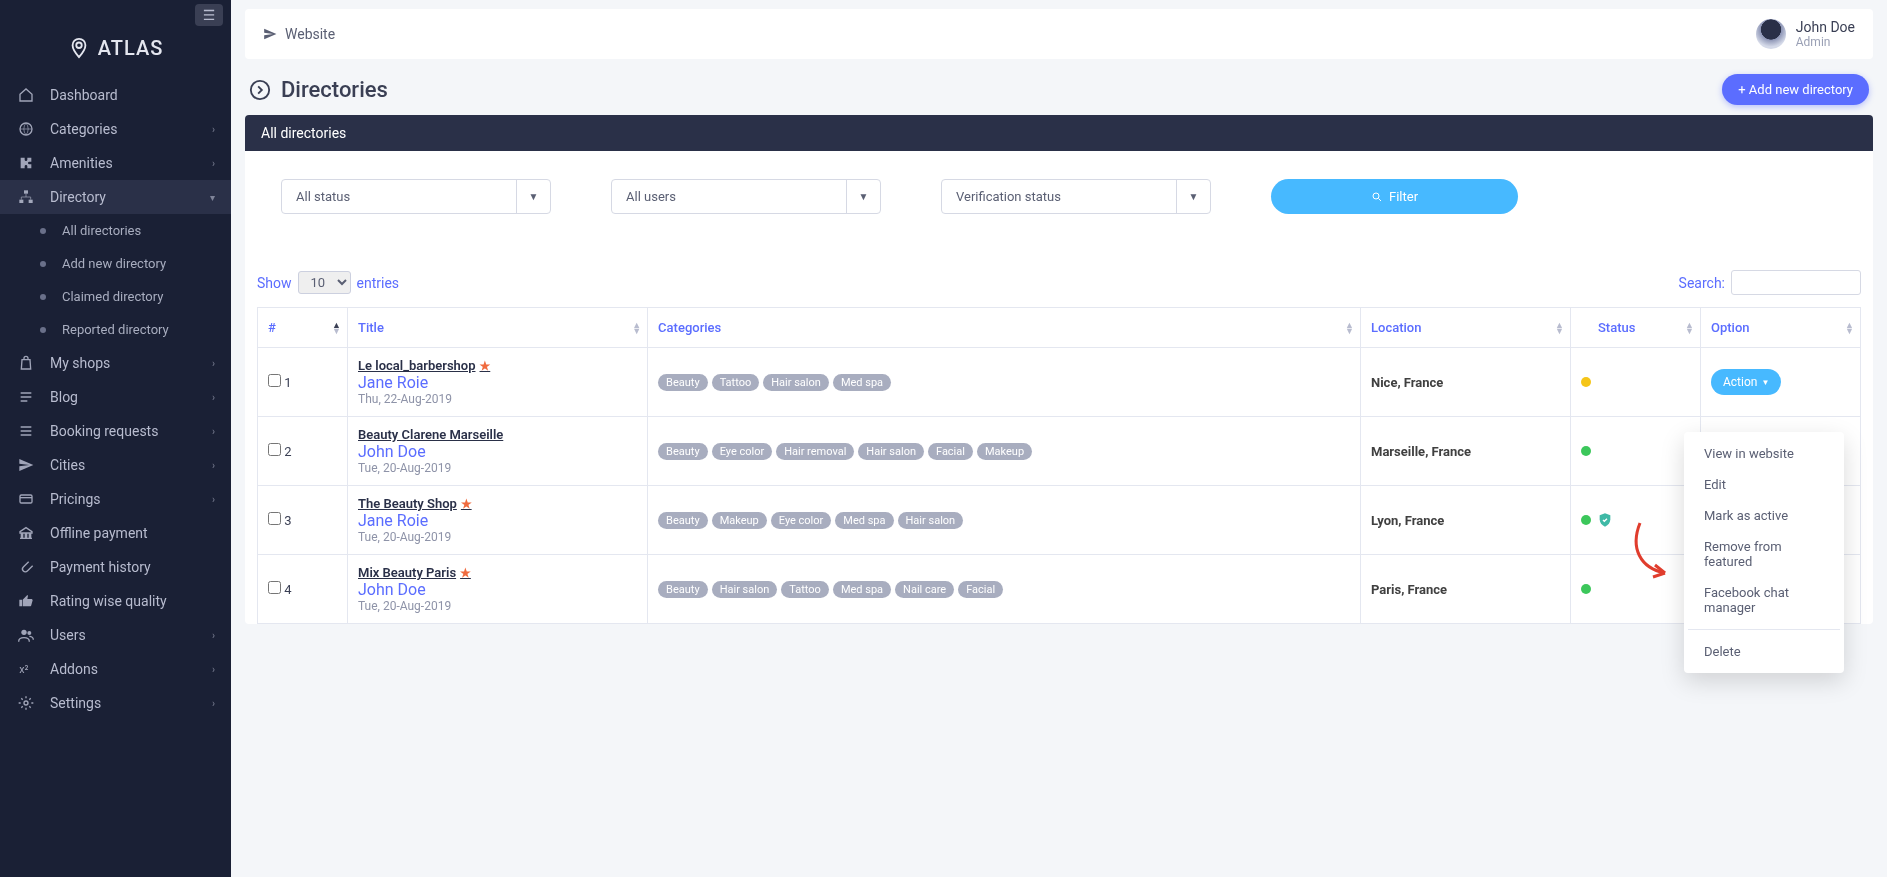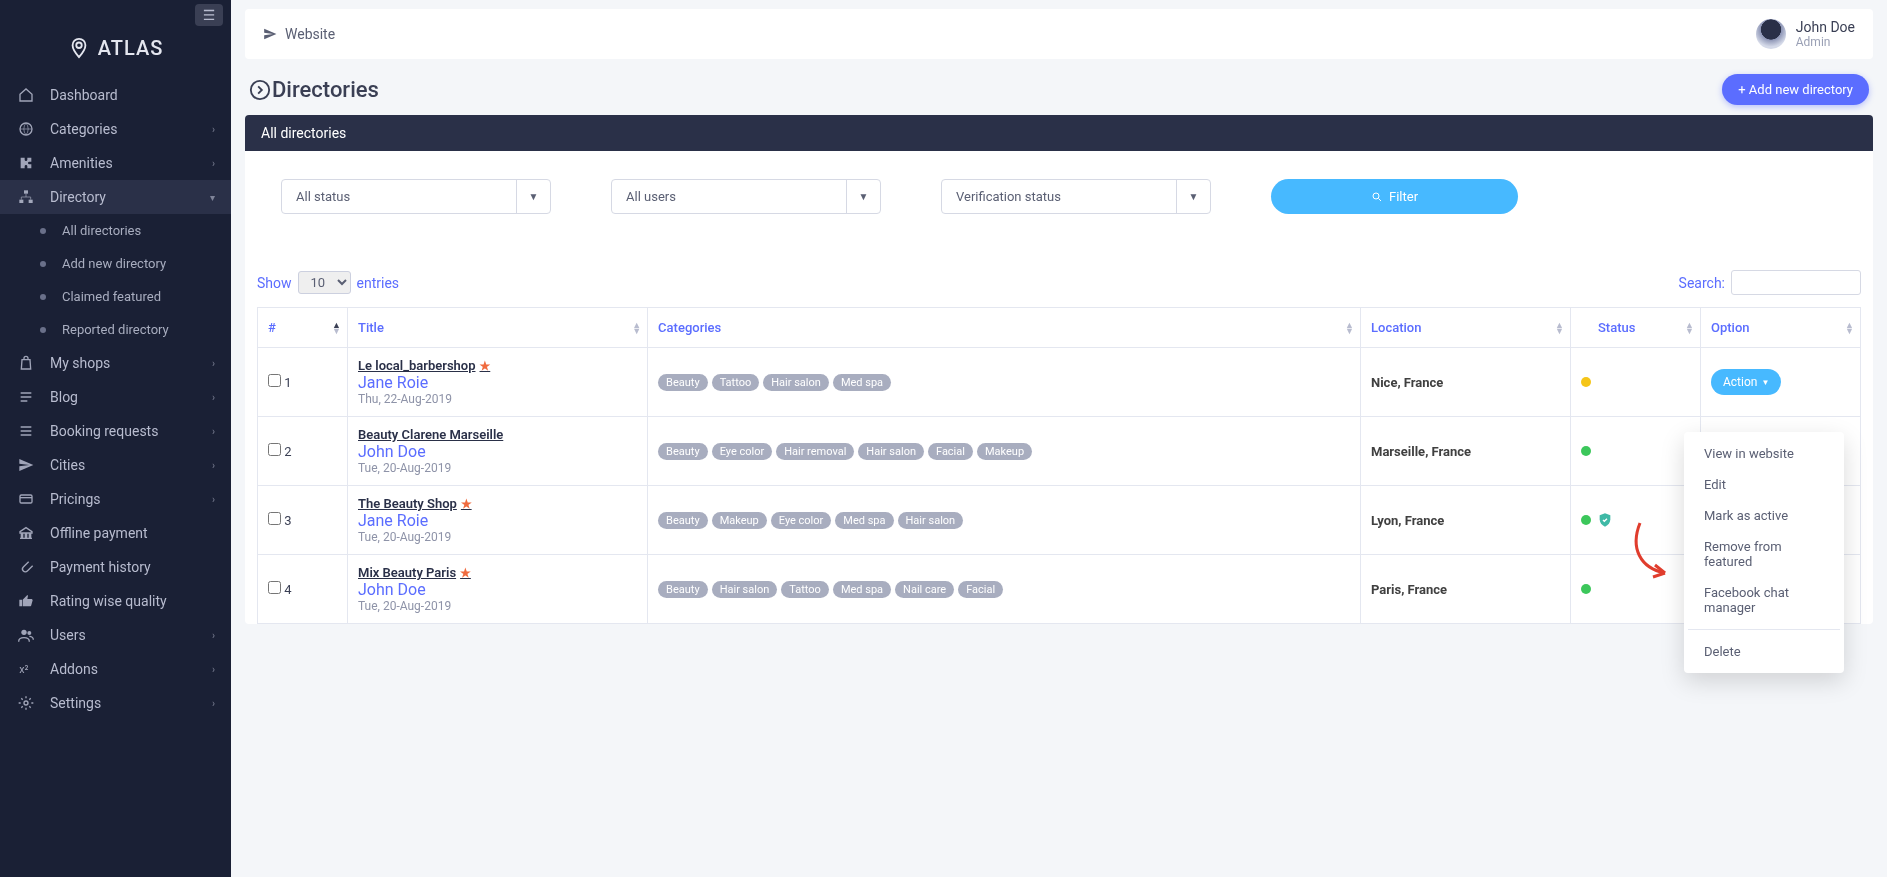--- a/index.html
+++ b/index.html
@@ -21,21 +21,21 @@
 .sub-item .dot { width:6px; height:6px; border-radius:50%; background:#6a708a; margin-right:16px; }
 .main { flex:1; display:flex; flex-direction:column; min-width:0; }
 .topbar { background:#fff; margin:9px 14px; border-radius:4px; display:flex; align-items:center; padding:10px 18px; }
 .topbar-link { display:flex; align-items:center; gap:8px; color:#5a5f73; font-size:14px; cursor:pointer; }
 .topbar-link svg { width:14px; height:14px; fill:#5a5f73; }
 .topbar-user { margin-left:auto; display:flex; align-items:center; gap:10px; }
 .avatar { width:30px; height:30px; border-radius:50%; background:radial-gradient(circle at 50% 35%,#2a3048 40%,#8d95b5 42%,#d4d9e8 70%); }
 .user-name { font-size:14px; color:#3a3f54; line-height:1.15; }
 .user-role { font-size:12px; color:#9aa0b5; }
 .page-head { display:flex; align-items:center; padding:6px 18px 10px; }
-.page-title { display:flex; align-items:center; gap:1px; font-size:22px; color:#3a3f54; font-weight:500; }
+.page-title { display:flex; align-items:center; gap:10px; font-size:22px; color:#3a3f54; font-weight:500; }
 .page-title svg { width:22px; height:22px; fill:#3a3f54; }
 .add-btn { margin-left:auto; background:#5b6dff; color:#fff; border:none; padding:8px 16px; border-radius:18px; font-size:13px; cursor:pointer; box-shadow:0 2px 6px rgba(91,109,255,.4); }
 .panel { background:#fff; margin:0 14px; border-radius:4px; overflow:visible; }
 .panel-head { background:#2a3048; color:#fff; padding:10px 16px; font-size:14px; border-radius:4px 4px 0 0; }
 .filters { display:flex; gap:60px; padding:28px 36px 12px; align-items:center; }
 .filter-sel { flex:1; max-width:270px; display:flex; border:1px solid #d6d9e4; border-radius:4px; overflow:hidden; }
 .filter-sel .val { flex:1; padding:9px 14px; font-size:13px; color:#5a5f73; }
 .filter-sel .drop { width:34px; display:flex; align-items:center; justify-content:center; border-left:1px solid #d6d9e4; font-size:10px; color:#5a5f73; }
 .filter-btn { background:#47b9ff; color:#fff; border:none; padding:10px 100px; border-radius:20px; font-size:13px; cursor:pointer; display:flex; align-items:center; gap:6px; }
 .filter-btn svg { width:12px; height:12px; fill:#fff; }
@@ -129,21 +129,21 @@
           <li class="sub-item">
             <span class="dot"></span>
             <span>All directories</span>
           </li>
           <li class="sub-item">
             <span class="dot"></span>
             <span>Add new directory</span>
           </li>
           <li class="sub-item">
             <span class="dot"></span>
-            <span>Claimed featured</span>
+            <span>Claimed directory</span>
           </li>
           <li class="sub-item">
             <span class="dot"></span>
             <span>Reported directory</span>
           </li>
         </ul>
         <li class="nav-item">
           <span class="nav-icon">
             <svg viewBox="0 0 24 24">
               <path d="M6 7h12l1 14H5zM9 7V5a3 3 0 016 0v2" fill="none" stroke="currentColor" stroke-width="2"></path>

